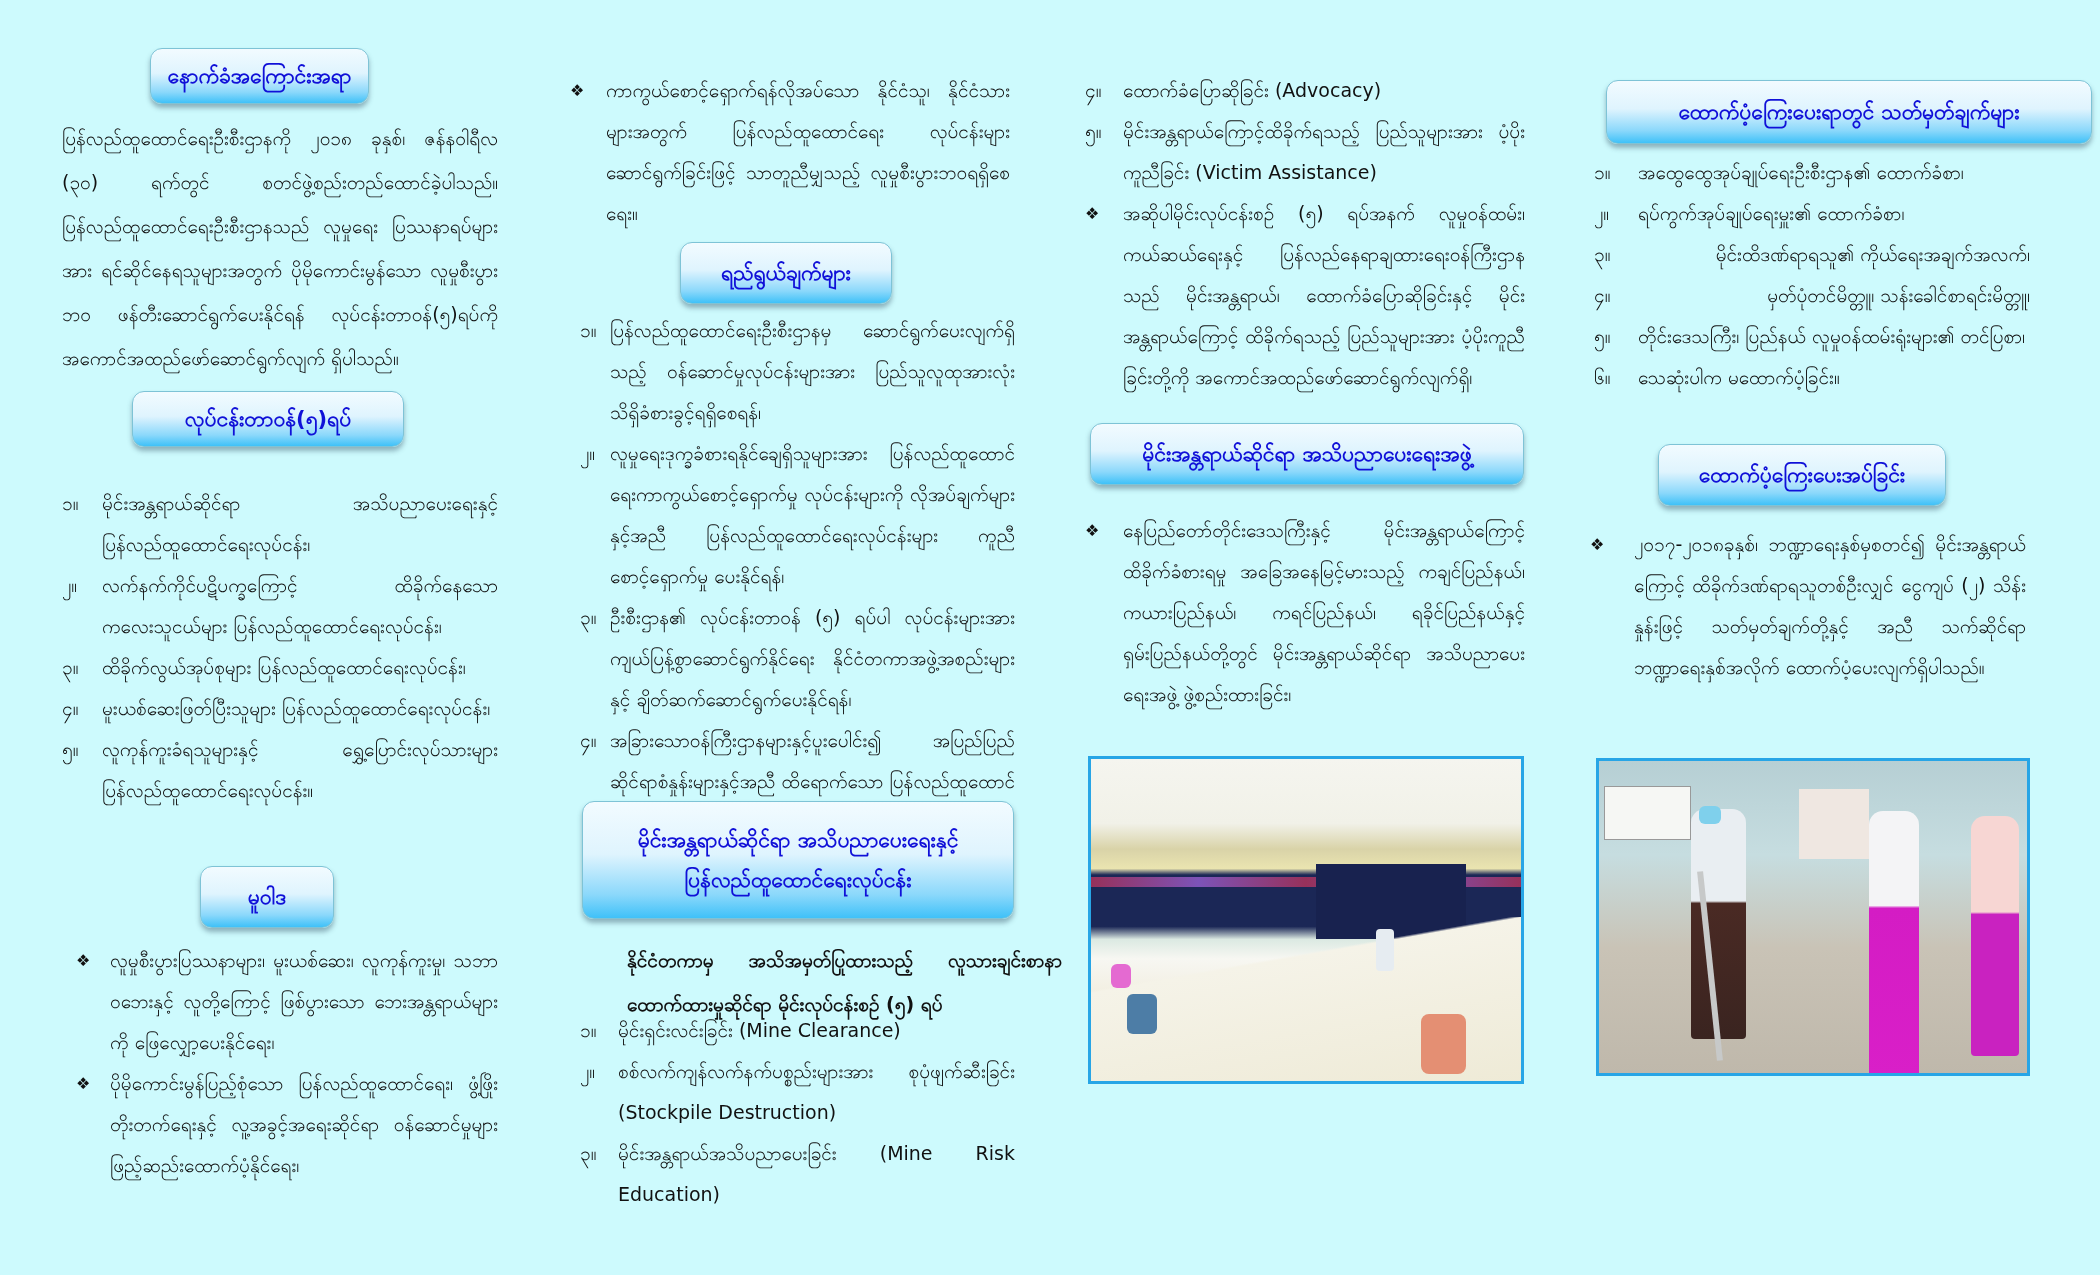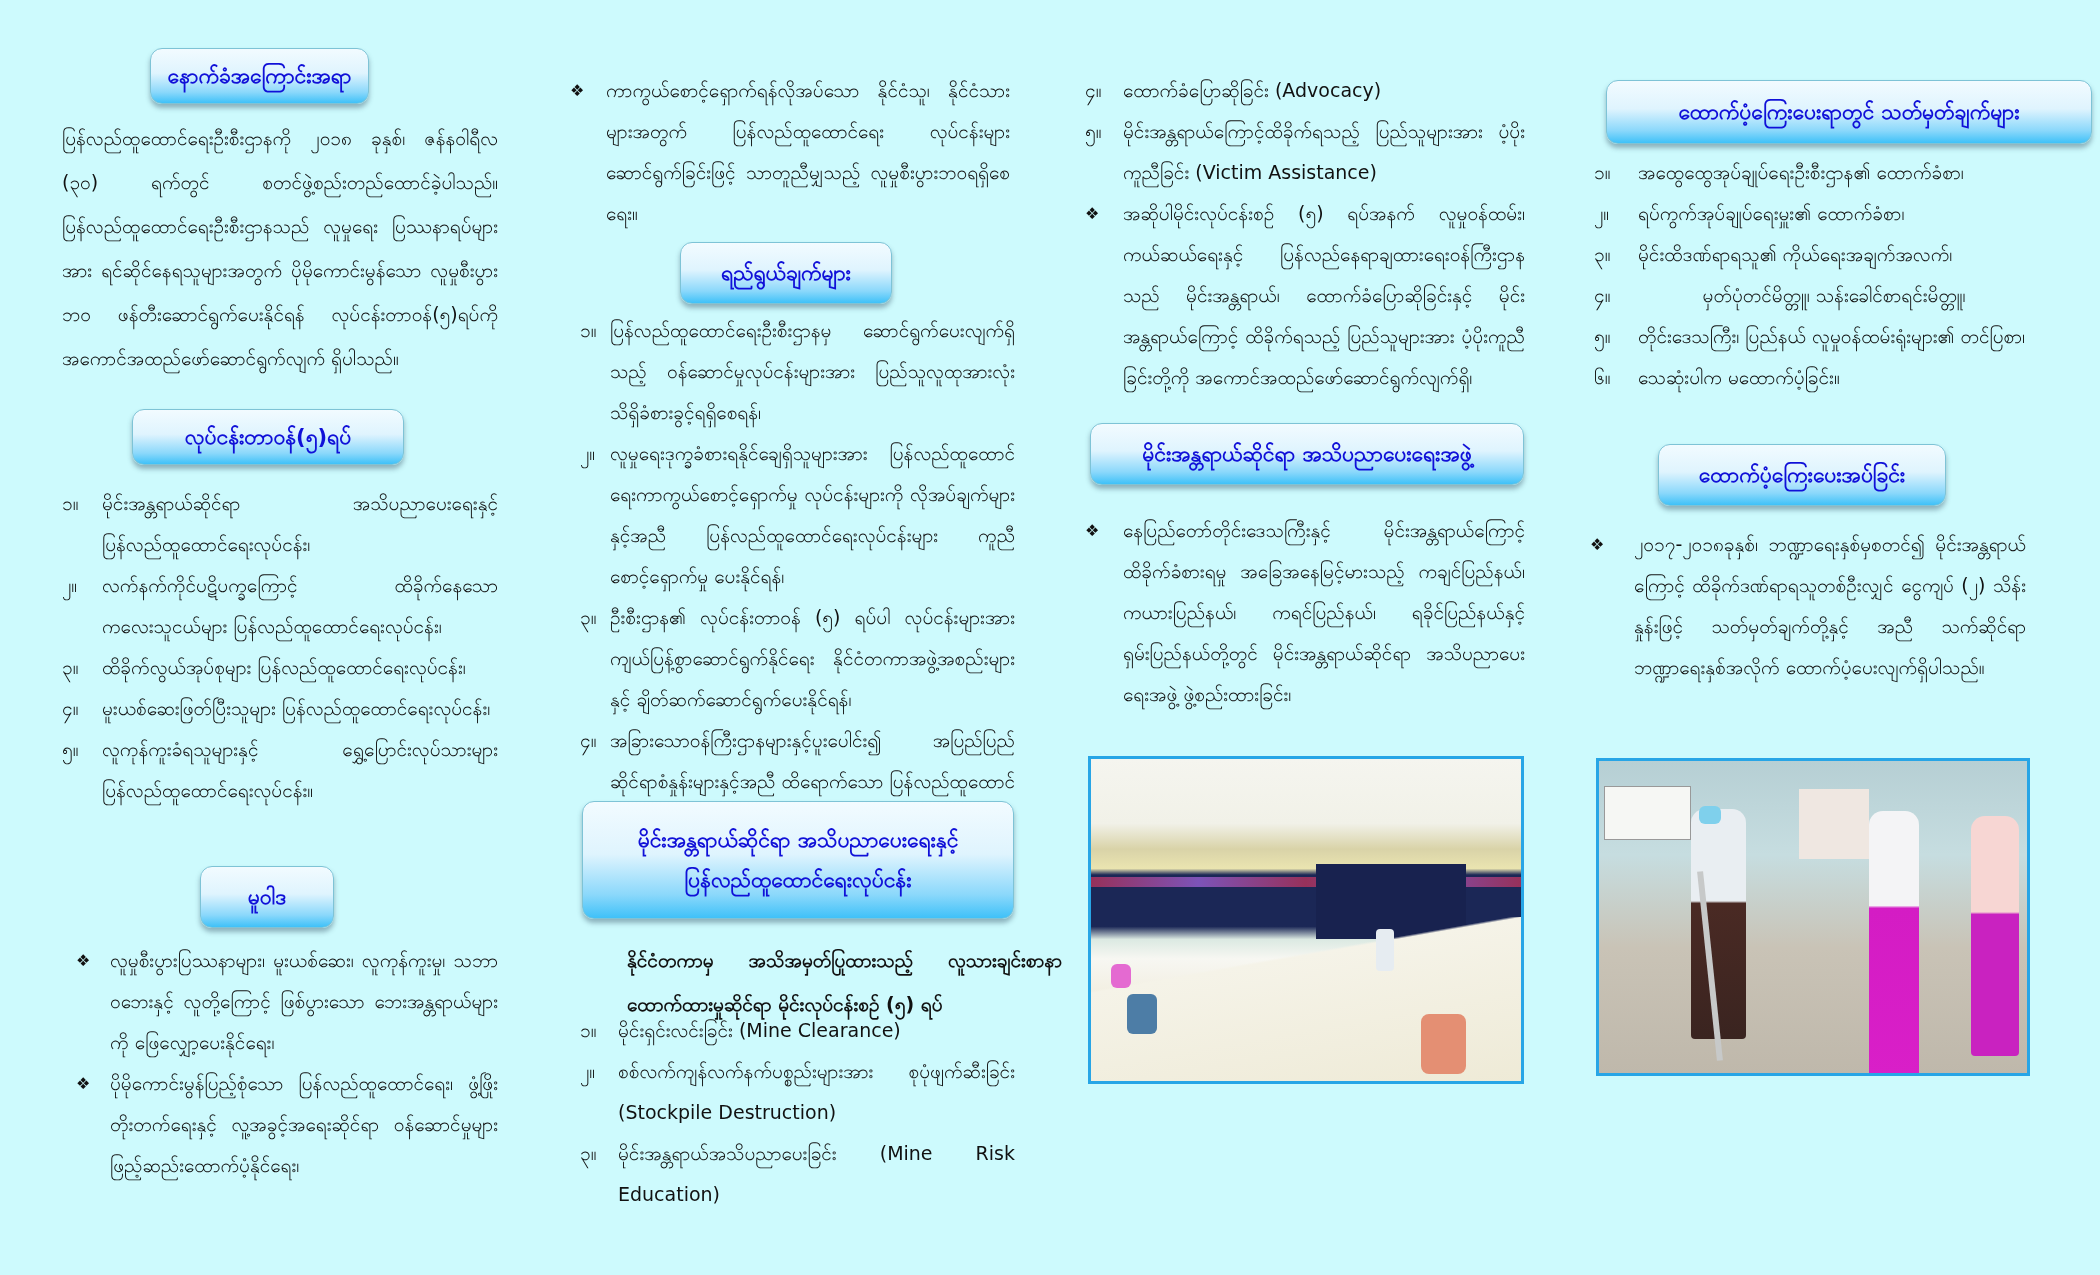--- a/index.html
+++ b/index.html
@@ -46,21 +46,21 @@
   }
   .shape { position:absolute; }
 </style>
 </head>
 <body>
 
 <div class="col c1">
   <div class="hbox" style="left:88px; top:48px; width:219px; height:56px;">နောက်ခံအကြောင်းအရာ</div>
   <div class="para" style="left:0; top:116px; width:436px;">ပြန်လည်ထူထောင်ရေးဦးစီးဌာနကို ၂၀၁၈ ခုနှစ်၊ ဇန်နဝါရီလ (၃၀) ရက်တွင် စတင်ဖွဲ့စည်းတည်ထောင်ခဲ့ပါသည်။ ပြန်လည်ထူထောင်ရေးဦးစီးဌာနသည် လူမှုရေး ပြဿနာရပ်များအား ရင်ဆိုင်နေရသူများအတွက် ပိုမိုကောင်းမွန်သော လူမှုစီးပွားဘဝ ဖန်တီးဆောင်ရွက်ပေးနိုင်ရန် လုပ်ငန်းတာဝန်(၅)ရပ်ကို အကောင်အထည်ဖော်ဆောင်ရွက်လျက် ရှိပါသည်။</div>
 
-  <div class="hbox" style="left:70px; top:409px; width:272px; height:56px;">လုပ်ငန်းတာဝန်(၅)ရပ်</div>
+  <div class="hbox" style="left:70px; top:391px; width:272px; height:56px;">လုပ်ငန်းတာဝန်(၅)ရပ်</div>
   <ul class="list" style="left:0; top:483px; width:436px;">
     <li>
         <span class="num">၁။</span>
         <span class="txt">မိုင်းအန္တရာယ်ဆိုင်ရာ အသိပညာပေးရေးနှင့် ပြန်လည်ထူထောင်ရေးလုပ်ငန်း၊</span>
       </li>
     <li>
         <span class="num">၂။</span>
         <span class="txt">လက်နက်ကိုင်ပဋိပက္ခကြောင့် ထိခိုက်နေသော ကလေးသူငယ်များ ပြန်လည်ထူထောင်ရေးလုပ်ငန်း၊</span>
       </li>
     <li>
@@ -177,25 +177,25 @@
     <li>
         <span class="num" style="flex-basis:44px">၁။</span>
         <span class="txt" style="text-align:left">အထွေထွေအုပ်ချုပ်ရေးဦးစီးဌာန၏ ထောက်ခံစာ၊</span>
       </li>
     <li>
         <span class="num" style="flex-basis:44px">၂။</span>
         <span class="txt" style="text-align:left">ရပ်ကွက်အုပ်ချုပ်ရေးမှူး၏ ထောက်ခံစာ၊</span>
       </li>
     <li>
         <span class="num" style="flex-basis:44px">၃။</span>
-        <span class="txt" style="text-align:left">မိုင်းထိဒဏ်ရာရသူ၏ ကိုယ်ရေးအချက်အလက်၊</span>
+        <span class="txt" style="text-align:right">မိုင်းထိဒဏ်ရာရသူ၏ ကိုယ်ရေးအချက်အလက်၊</span>
       </li>
     <li>
         <span class="num" style="flex-basis:44px">၄။</span>
-        <span class="txt" style="text-align:center">မှတ်ပုံတင်မိတ္တူ၊ သန်းခေါင်စာရင်းမိတ္တူ၊</span>
+        <span class="txt" style="text-align:right">မှတ်ပုံတင်မိတ္တူ၊ သန်းခေါင်စာရင်းမိတ္တူ၊</span>
       </li>
     <li>
         <span class="num" style="flex-basis:44px">၅။</span>
         <span class="txt">တိုင်းဒေသကြီး၊ ပြည်နယ် လူမှုဝန်ထမ်းရုံးများ၏ တင်ပြစာ၊</span>
       </li>
     <li>
         <span class="num" style="flex-basis:44px">၆။</span>
         <span class="txt" style="text-align:left">သေဆုံးပါက မထောက်ပံ့ခြင်း။</span>
       </li>
   </ul>

